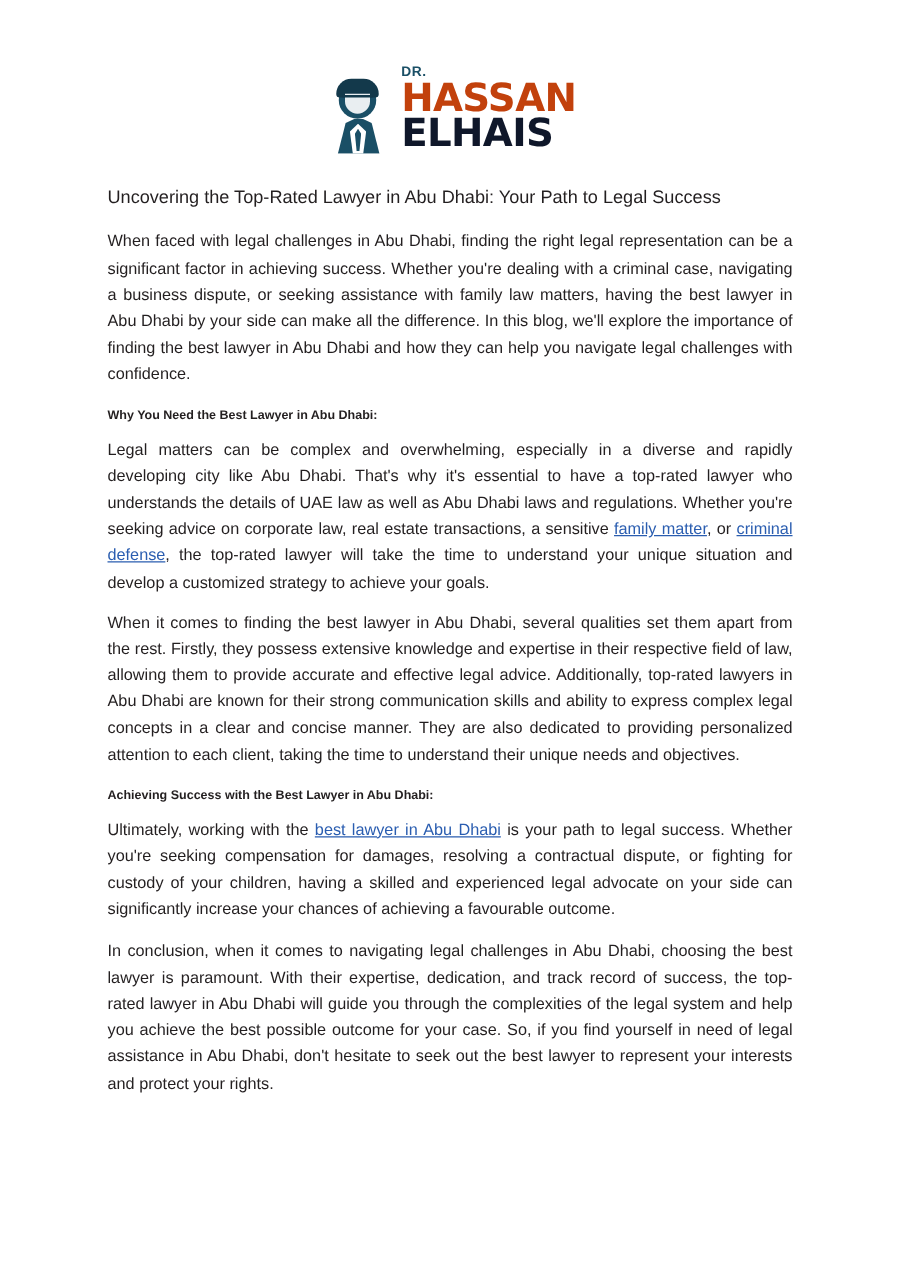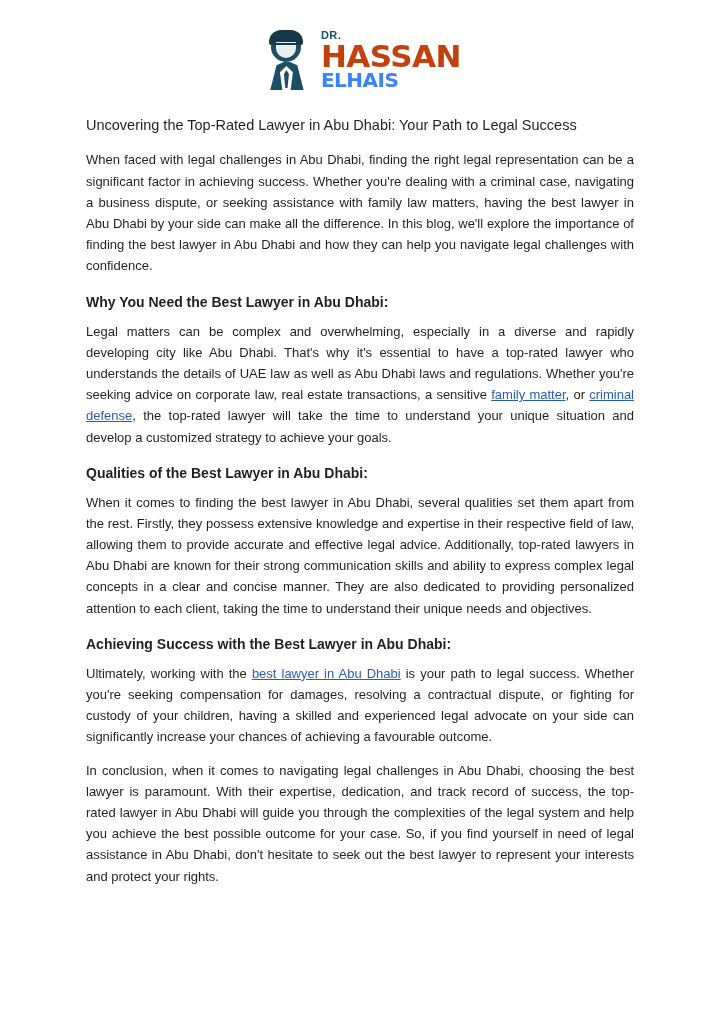--- a/index.html
+++ b/index.html
@@ -23,21 +23,21 @@
     left: 86px;
     top: 0;
     width: 548px;
   }
 
   
   .logo-wrap {
     display: flex;
     justify-content: center;
     align-items: flex-end;
-    padding-top: 18px;
+    padding-top: 51px;
     height: 72px;
   }
   .logo {
     display: flex;
     align-items: flex-end;
     gap: 6px;
   }
   .logo-mark {
     width: 56px;
     height: 62px;
@@ -118,38 +118,38 @@
   }
   .logo-name {
     font-size: 31px;
     font-weight: bold;
     color: #c2410c;
     letter-spacing: -0.5px;
     line-height: 0.92;
     font-family: "DejaVu Sans", sans-serif;
   }
   .logo-surname {
-    font-size: 20px;
-    font-weight: bold;
-    color: #3b82f6;
+    font-size: 31px;
+    font-weight: bold;
+    color: #0f172a;
     letter-spacing: -0.5px;
     line-height: 0.92;
     font-family: "DejaVu Sans", sans-serif;
   }
 
   
   h1.doc-title {
     font-size: 14.5px;
     font-weight: normal;
     line-height: 1.62;
     margin: 24px 0 0 0;
     color: #231f20;
   }
   h2.section-head {
-    font-size: 14px;
+    font-size: 10px;
     font-weight: bold;
     margin: 17px 0 0 0;
     color: #231f20;
   }
   p.body {
     font-size: 13px;
     line-height: 1.63;
     text-align: justify;
     margin: 12px 0 0 0;
     color: #231f20;
@@ -191,21 +191,20 @@
       </div>
     </div>
 
     <h1 class="doc-title">Uncovering the Top-Rated Lawyer in Abu Dhabi: Your Path to Legal Success</h1>
 
     <p class="body">When faced with legal challenges in Abu Dhabi, finding the right legal representation can be a significant factor in achieving success. Whether you're dealing with a criminal case, navigating a business dispute, or seeking assistance with family law matters, having the best lawyer in Abu Dhabi by your side can make all the difference. In this blog, we'll explore the importance of finding the best lawyer in Abu Dhabi and how they can help you navigate legal challenges with confidence.</p>
 
     <h2 class="section-head">Why You Need the Best Lawyer in Abu Dhabi:</h2>
     <p class="body tight"><span>Legal matters can be complex and overwhelming, especially in a diverse and rapidly developing city like Abu Dhabi. That's why it's essential to have a top-rated lawyer who understands the details of UAE law as well as Abu Dhabi laws and regulations. Whether you're seeking advice on corporate law, real estate transactions, a sensitive </span><a class="link" href="#">family matter</a><span>, or </span><a class="link" href="#">criminal defense</a><span>, the top-rated lawyer will take the time to understand your unique situation and develop a customized strategy to achieve your goals.</span></p>
 
-    <h2 class="section-head">Qualities of the Best Lawyer in Abu Dhabi:</h2>
     <p class="body tight">When it comes to finding the best lawyer in Abu Dhabi, several qualities set them apart from the rest. Firstly, they possess extensive knowledge and expertise in their respective field of law, allowing them to provide accurate and effective legal advice. Additionally, top-rated lawyers in Abu Dhabi are known for their strong communication skills and ability to express complex legal concepts in a clear and concise manner. They are also dedicated to providing personalized attention to each client, taking the time to understand their unique needs and objectives.</p>
 
     <h2 class="section-head">Achieving Success with the Best Lawyer in Abu Dhabi:</h2>
     <p class="body tight"><span>Ultimately, working with the </span><a class="link" href="#">best lawyer in Abu Dhabi</a><span> is your path to legal success. Whether you're seeking compensation for damages, resolving a contractual dispute, or fighting for custody of your children, having a skilled and experienced legal advocate on your side can significantly increase your chances of achieving a favourable outcome.</span></p>
 
     <p class="body"><span class="bold-inline">In conclusion,</span><span> when it comes to navigating legal challenges in Abu Dhabi, choosing the best lawyer is paramount. With their expertise, dedication, and track record of success, the top-rated lawyer in Abu Dhabi will guide you through the complexities of the legal system and help you achieve the best possible outcome for your case. So, if you find yourself in need of legal assistance in Abu Dhabi, don't hesitate to seek out the best lawyer to represent your interests and protect your rights.</span></p>
 
   </div>
 </div>
 

